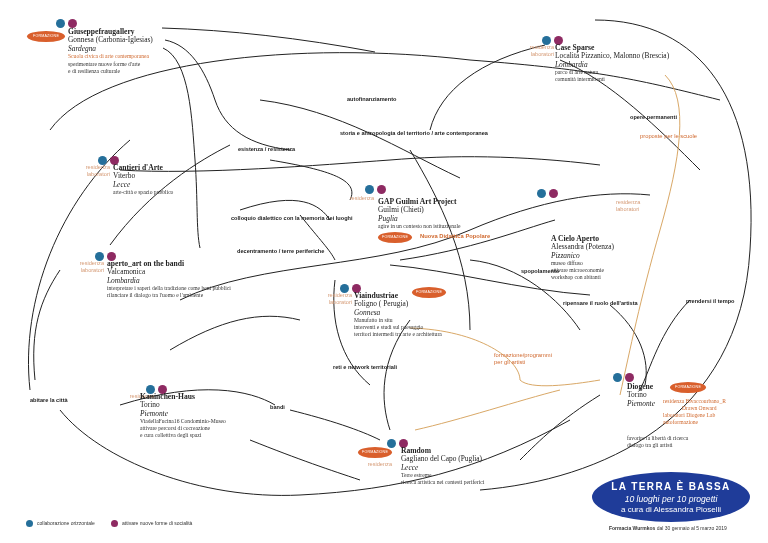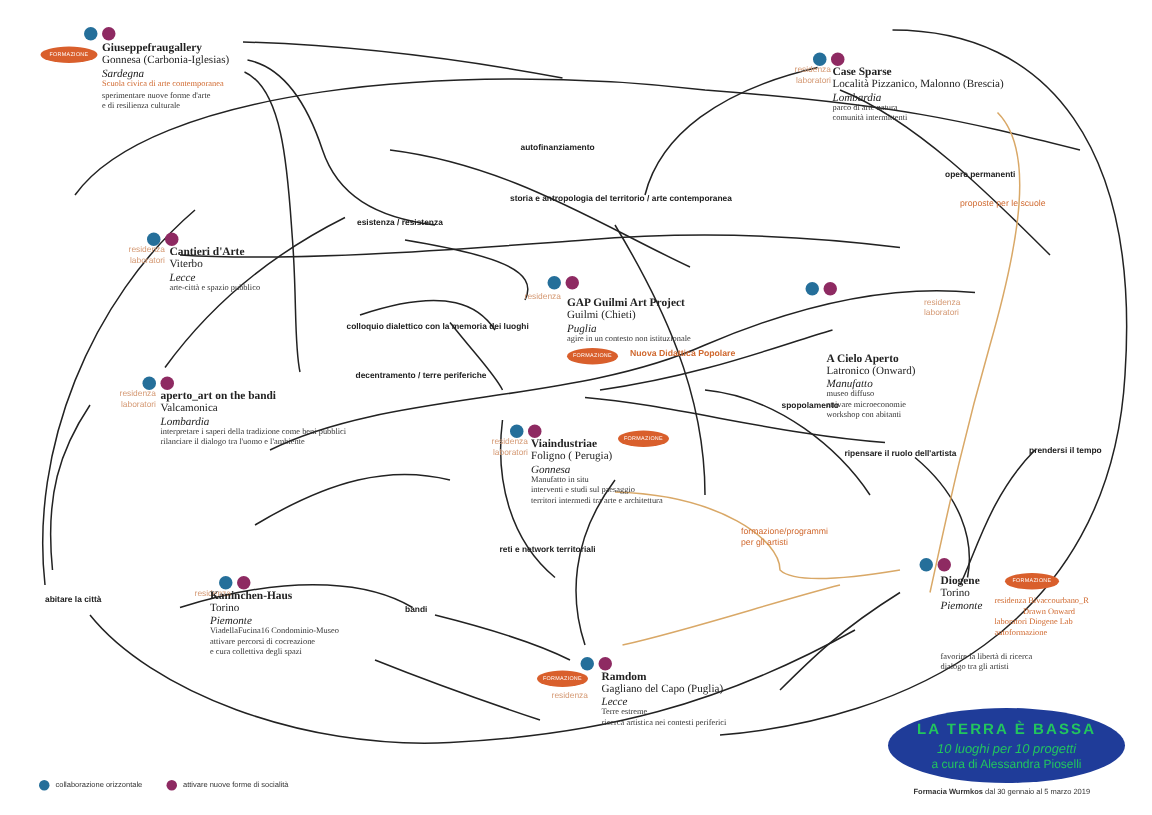--- a/index.html
+++ b/index.html
@@ -12,21 +12,21 @@
   .node .desc{font-size:5.6px;line-height:7px;color:#333;}
   .node .orange{color:#d0692f;font-size:5.6px;}
   .dots{position:absolute;}
   .dot{display:inline-block;width:9px;height:9px;border-radius:50%;margin-right:3px;}
   .dot.blue{background:#256f9a;}
   .dot.purple{background:#8e2a62;}
   .tag{position:absolute;font-size:5.6px;line-height:7px;color:#d59a75;text-align:right;}
   .pill{position:absolute;background:#d95f2c;color:#fff;border-radius:50%;font-size:3.6px;line-height:11px;height:11px;text-align:center;letter-spacing:0.2px;}
   .label{position:absolute;font-size:5.6px;font-weight:bold;color:#222;white-space:nowrap;background:transparent;}
   .olabel{position:absolute;font-size:5.8px;color:#d0692f;white-space:nowrap;}
-  .title-ellipse{position:absolute;left:592px;top:472px;width:158px;height:50px;border-radius:50%;background:#1f3c99;color:#22c55e;text-align:center;}
+  .title-ellipse{position:absolute;left:592px;top:472px;width:158px;height:50px;border-radius:50%;background:#1f3c99;color:#ffffff;text-align:center;}
   .title-ellipse .t1{font-weight:bold;font-size:10px;letter-spacing:1.4px;margin-top:9px;}
   .title-ellipse .t2{font-style:italic;font-size:8.6px;margin-top:2px;}
   .title-ellipse .t3{font-size:8px;margin-top:1px;}
   .venue{position:absolute;left:609px;top:525px;font-size:5px;color:#333;white-space:nowrap;}
   .venue b{font-weight:bold;}
   .legend{position:absolute;top:520px;font-size:5px;color:#333;white-space:nowrap;}
   .legend .dot{width:7px;height:7px;vertical-align:middle;margin-right:4px;}
 </style>
 </head>
 <body>
@@ -116,22 +116,22 @@
   <div class="loc">Guilmi (Chieti)</div>
   <div class="region">Puglia</div>
   <div class="desc">agire in un contesto non istituzionale</div>
 </div>
 <div class="pill" style="left:378px;top:232px;width:34px;">FORMAZIONE</div>
 <div class="olabel" style="left:420px;top:233px;font-weight:bold;">Nuova Didattica Popolare</div>
 
 <div class="dots" style="left:537px;top:184px;"><span class="dot blue"></span><span class="dot purple"></span></div>
 <div class="node" style="left:551px;top:197px;margin-top:37px;">
   <div class="title">A Cielo Aperto</div>
-  <div class="loc">Latronico (Onward)</div>
-  <div class="region">Manufatto</div>
+  <div class="loc">Alessandra (Potenza)</div>
+  <div class="region">Pizzanico</div>
   <div class="desc">museo diffuso</div>
   <div class="desc">attivare microeconomie</div>
   <div class="desc">workshop con abitanti</div>
 </div>
 <div class="tag" style="left:616px;top:199px;text-align:left;">
     <div>residenza</div>
     <div>laboratori</div>
   </div>
 
 <div class="dots" style="left:95px;top:247px;"><span class="dot blue"></span><span class="dot purple"></span></div>

